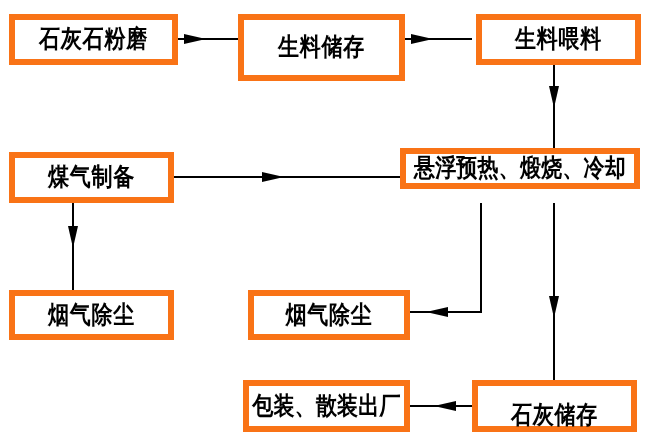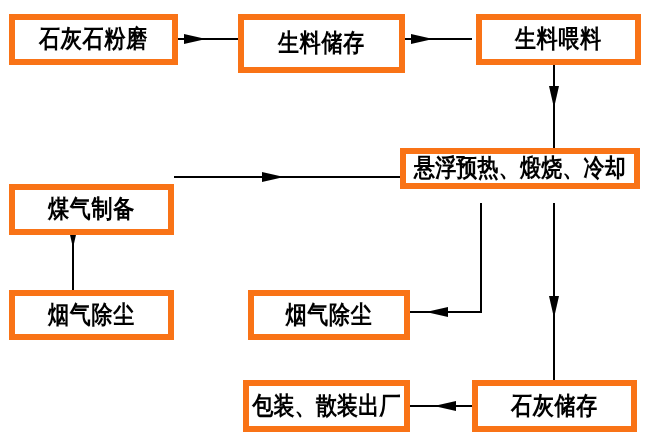--- a/index.html
+++ b/index.html
@@ -73,49 +73,49 @@
 </style>
 </head>
 <body>
 
 <div id="canvas">
 
   <div class="node n-small" style="left:9px;  top:14px;  width:169px; height:51px;">
     <span class="node-label">石灰石粉磨</span>
   </div>
 
-  <div class="node n-small" style="left:238px; top:14px; width:167px; height:59px;">
+  <div class="node n-small" style="left:238px; top:14px; width:167px; height:67px;">
     <span class="node-label">生料储存</span>
   </div>
 
   <div class="node n-small" style="left:476px; top:14px; width:165px; height:51px;">
     <span class="node-label">生料喂料</span>
   </div>
 
-  <div class="node n-small" style="left:9px;  top:152px; width:165px; height:51px;margin-top:32px;">
+  <div class="node n-small" style="left:9px;  top:152px; width:165px; height:51px;">
     <span class="node-label">煤气制备</span>
   </div>
 
   <div class="node n-wide" style="left:400px; top:148px; width:240px; height:41px;">
     <span class="node-label">悬浮预热、煅烧、冷却</span>
   </div>
 
   <div class="node n-small" style="left:9px;  top:290px; width:165px; height:50px;">
     <span class="node-label">烟气除尘</span>
   </div>
 
   <div class="node n-small" style="left:248px; top:290px; width:162px; height:50px;">
     <span class="node-label">烟气除尘</span>
   </div>
 
   <div class="node n-wide" style="left:243px; top:380px; width:167px; height:52px;text-align:right;">
     <span class="node-label">包装、散装出厂</span>
   </div>
 
-  <div class="node n-small" style="left:472px; top:380px; width:165px; height:52px;">
+  <div class="node n-small" style="left:472px; top:380px; width:165px; height:52px;align-items:flex-end;">
     <span class="node-label">石灰储存</span>
   </div>
 
   <div class="edge-h" style="left:178px; top:38px; width:60px;"></div>
   <div class="arrow arrow-right" style="left:184px; top:34px;"></div>
 
   <div class="edge-h" style="left:405px; top:38px; width:67px;"></div>
   <div class="arrow arrow-right" style="left:411px; top:34px;"></div>
 
   <div class="edge-v" style="left:553px; top:65px; height:83px;"></div>

